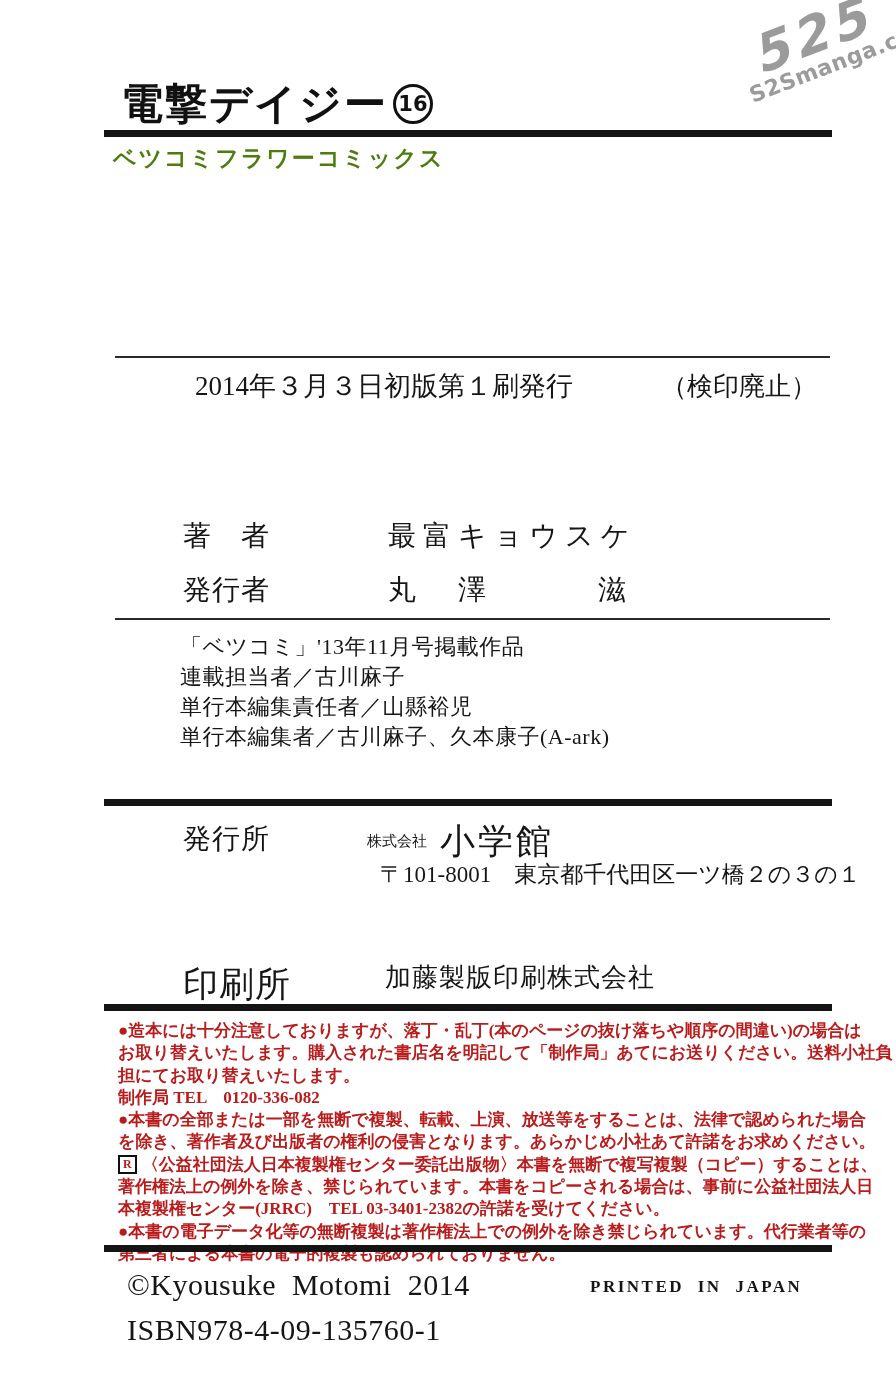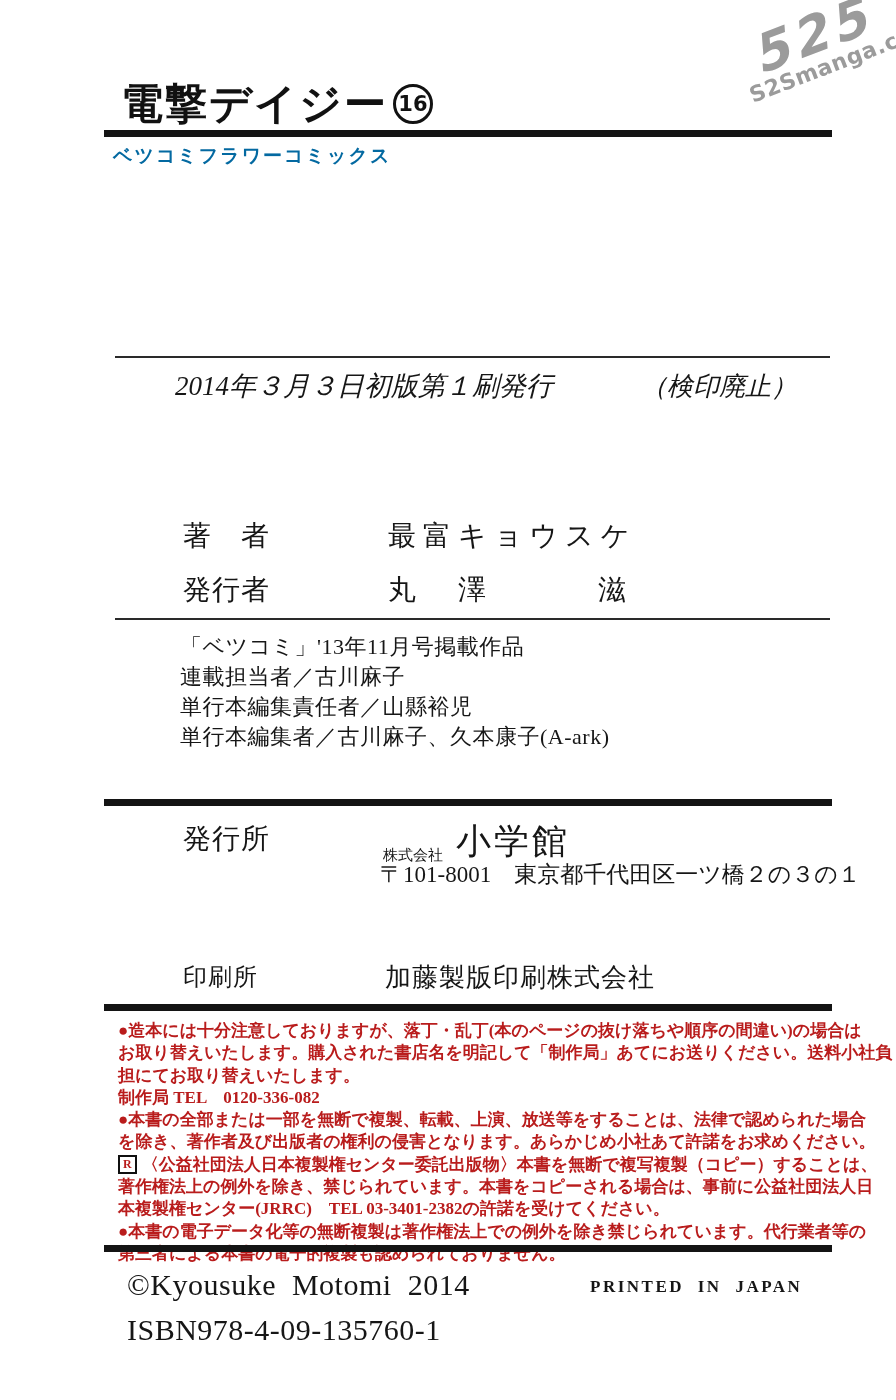--- a/index.html
+++ b/index.html
@@ -35,61 +35,60 @@
     display:flex;align-items:center;
   }
   .vol-circle{
     display:inline-flex;align-items:center;justify-content:center;
     width:34px;height:34px;border:3px solid #111;border-radius:50%;
     font-size:21px;letter-spacing:0;margin-left:5px;flex:0 0 auto;
   }
   .imprint{
     position:absolute;left:113px;top:143px;
     font-family:"DejaVu Sans","Liberation Sans",sans-serif;
-    font-weight:bold;font-size:19px;letter-spacing:2px;color:#0369a1;
+    font-weight:bold;font-size:23px;letter-spacing:2px;color:#4d7c0f;
   }
   
   .rule{position:absolute;background:#141414;}
   .rule-thick{height:7px;left:104px;width:728px;}
   .rule-thin{height:2px;left:115px;width:715px;background:#2a2a2a;}
   .r1{top:130px;}
   .r-thin1{top:356px;}
   .r-thin2{top:618px;}
   .r2{top:799px;}
   .r3{top:1004px;}
   .r4{top:1245px;}
   
   .edition{
-    position:absolute;left:175px;top:368px;width:622px;
+    position:absolute;left:195px;top:368px;width:622px;
     display:flex;justify-content:space-between;align-items:center;
     font-size:27px;
-    font-style:italic;
   }
   .edition .note{font-size:26px;}
   
   .staff-label{position:absolute;left:183px;font-size:28px;letter-spacing:1px;}
   .staff-name{position:absolute;left:388px;font-size:28px;letter-spacing:0.25em;}
   .author-label{top:517px;}
   .author-name{top:517px;}
   .publisher-label{top:571px;}
   .publisher-name{top:571px;}
   
   .credits{
     position:absolute;left:180px;top:632px;
     font-size:22px;line-height:30px;letter-spacing:0.5px;
   }
   
   .pub-label{position:absolute;left:183px;top:820px;font-size:28px;letter-spacing:1px;}
-  .corp-line{position:absolute;left:383px;top:818px;display:flex;align-items:flex-end;}
+  .corp-line{position:absolute;left:367px;top:818px;display:flex;align-items:center;}
   .corp-prefix{font-size:15px;margin-right:13px;}
   .corp-name{font-size:35px;letter-spacing:3px;}
   .pub-address{position:absolute;left:380px;top:859px;font-size:23px;}
   .pub-tel{position:absolute;left:378px;top:892px;font-size:23px;}
   
-  .print-label{position:absolute;left:183px;top:961px;font-size:24px;letter-spacing:1px;}
+  .print-label{position:absolute;left:183px;top:961px;font-size:35px;letter-spacing:1px;}
   .print-name{position:absolute;left:385px;top:960px;font-size:26px;letter-spacing:1px;}
   
   .legal{
     position:absolute;left:118px;top:1020px;width:716px;
     font-size:17px;line-height:22.3px;font-weight:600;color:#b91c1c;
   }
   .legal-line{white-space:nowrap;}
   .legal-split{display:flex;justify-content:space-between;flex-direction:column;}
   .jrrc-mark{
     display:inline-block;border:2px solid #101010;

